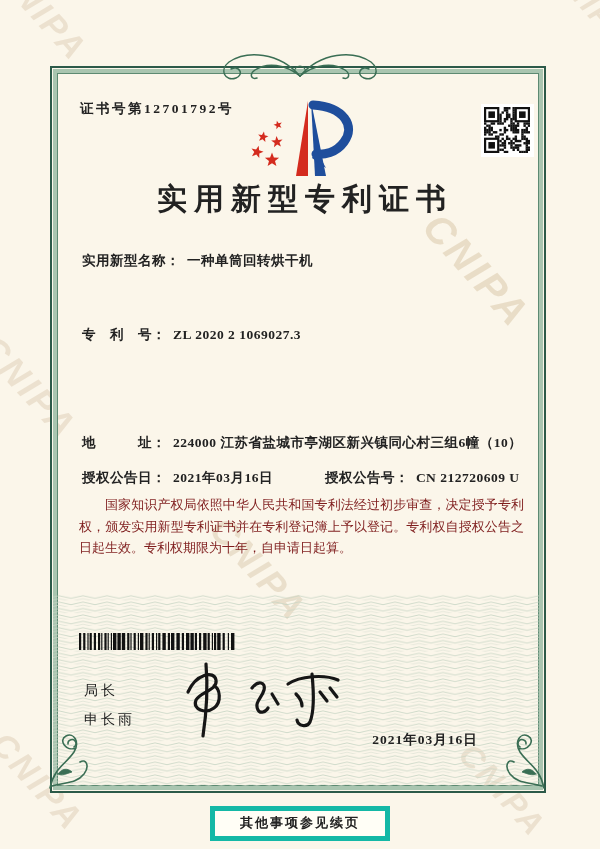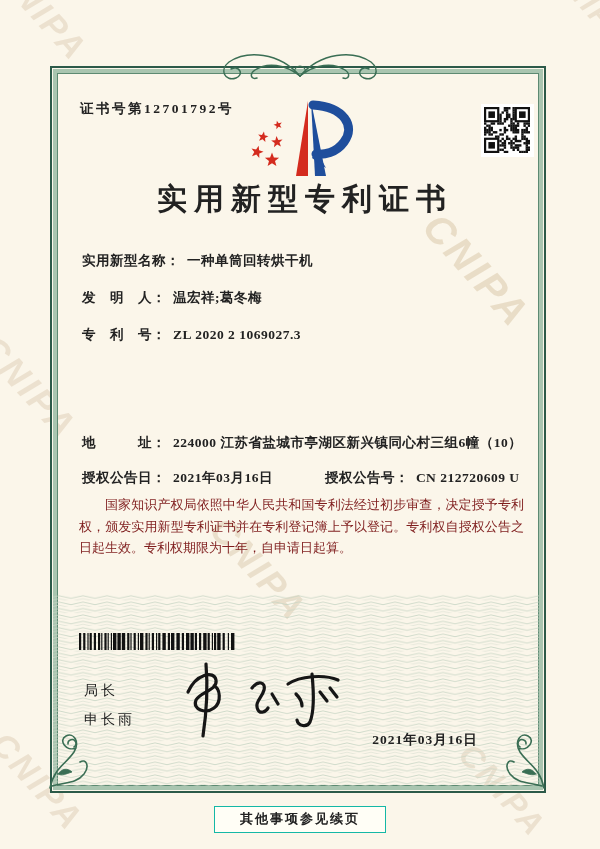--- a/index.html
+++ b/index.html
@@ -33,21 +33,21 @@
   .pair2{margin-left:48px;}
   .body-text{position:absolute;left:79px;top:494px;width:445px;font-size:13px;line-height:21.5px;text-align:justify;font-weight:500;color:#7f1d1d;}
   .body-text p{margin:0;text-indent:2em;}
   .barcode{position:absolute;left:78px;top:633px;width:158px;height:17px;}
   .signer{position:absolute;left:84px;top:676px;font-size:14px;font-weight:400;letter-spacing:3px;line-height:29px;}
   .signature{position:absolute;left:168px;top:658px;}
   .grant-date-footer{position:absolute;left:340px;top:731px;width:170px;text-align:center;font-size:13.5px;font-weight:600;letter-spacing:1px;}
   .page-info{position:absolute;left:0;right:0;top:771px;text-align:center;font-size:12.5px;font-weight:600;letter-spacing:1px;}
   .note-box{
     position:absolute;left:50%;top:806px;transform:translateX(-50%);
-    border:1px solid #14b8a6;background:#fffef6;padding:3px 25px 4px;
+    border:5px solid #14b8a6;background:#fffef6;padding:3px 25px 4px;
     font-size:13px;font-weight:600;letter-spacing:2px;white-space:nowrap;z-index:2;
   }
   .ornament-top{position:absolute;left:50%;top:44px;transform:translateX(-50%);z-index:3;}
   .corner{position:absolute;z-index:3;}
   .corner.bl{left:44px;top:724px;}
   .corner.br{left:480px;top:724px;transform:scaleX(-1);}
 </style>
 </head>
 <body>
 
@@ -275,23 +275,20 @@
           <rect x="2.1904761904761907" y="32.85714285714286" width="10.952380952380953" height="10.952380952380953" fill="#fff"></rect>
           <rect x="4.380952380952381" y="35.04761904761905" width="6.571428571428572" height="6.571428571428572" fill="#111"></rect>
         </svg>
     </div>
 
     <div class="title">实用新型专利证书</div>
 
     <div class="field" style="top:252px">
       <span class="flabel">实用新型名称：</span><span class="fvalue">一种单筒回转烘干机</span>
     </div>
-    <div class="field" style="top:289px">
-      <span class="flabel">发　明　人：</span><span class="fvalue">温宏祥;葛冬梅</span>
-    </div>
     <div class="field" style="top:326px">
       <span class="flabel">专　利　号：</span><span class="fvalue">ZL 2020 2 1069027.3</span>
     </div>
     <div class="field" style="top:434px">
       <span class="flabel">地　　　址：</span><span class="fvalue">224000 江苏省盐城市亭湖区新兴镇同心村三组6幢（10）</span>
     </div>
     <div class="field" style="top:469px">
       <span><span class="flabel">授权公告日：</span><span class="fvalue">2021年03月16日</span></span>
       <span class="pair2"><span class="flabel">授权公告号：</span><span class="fvalue">CN 212720609 U</span></span>
     </div>

